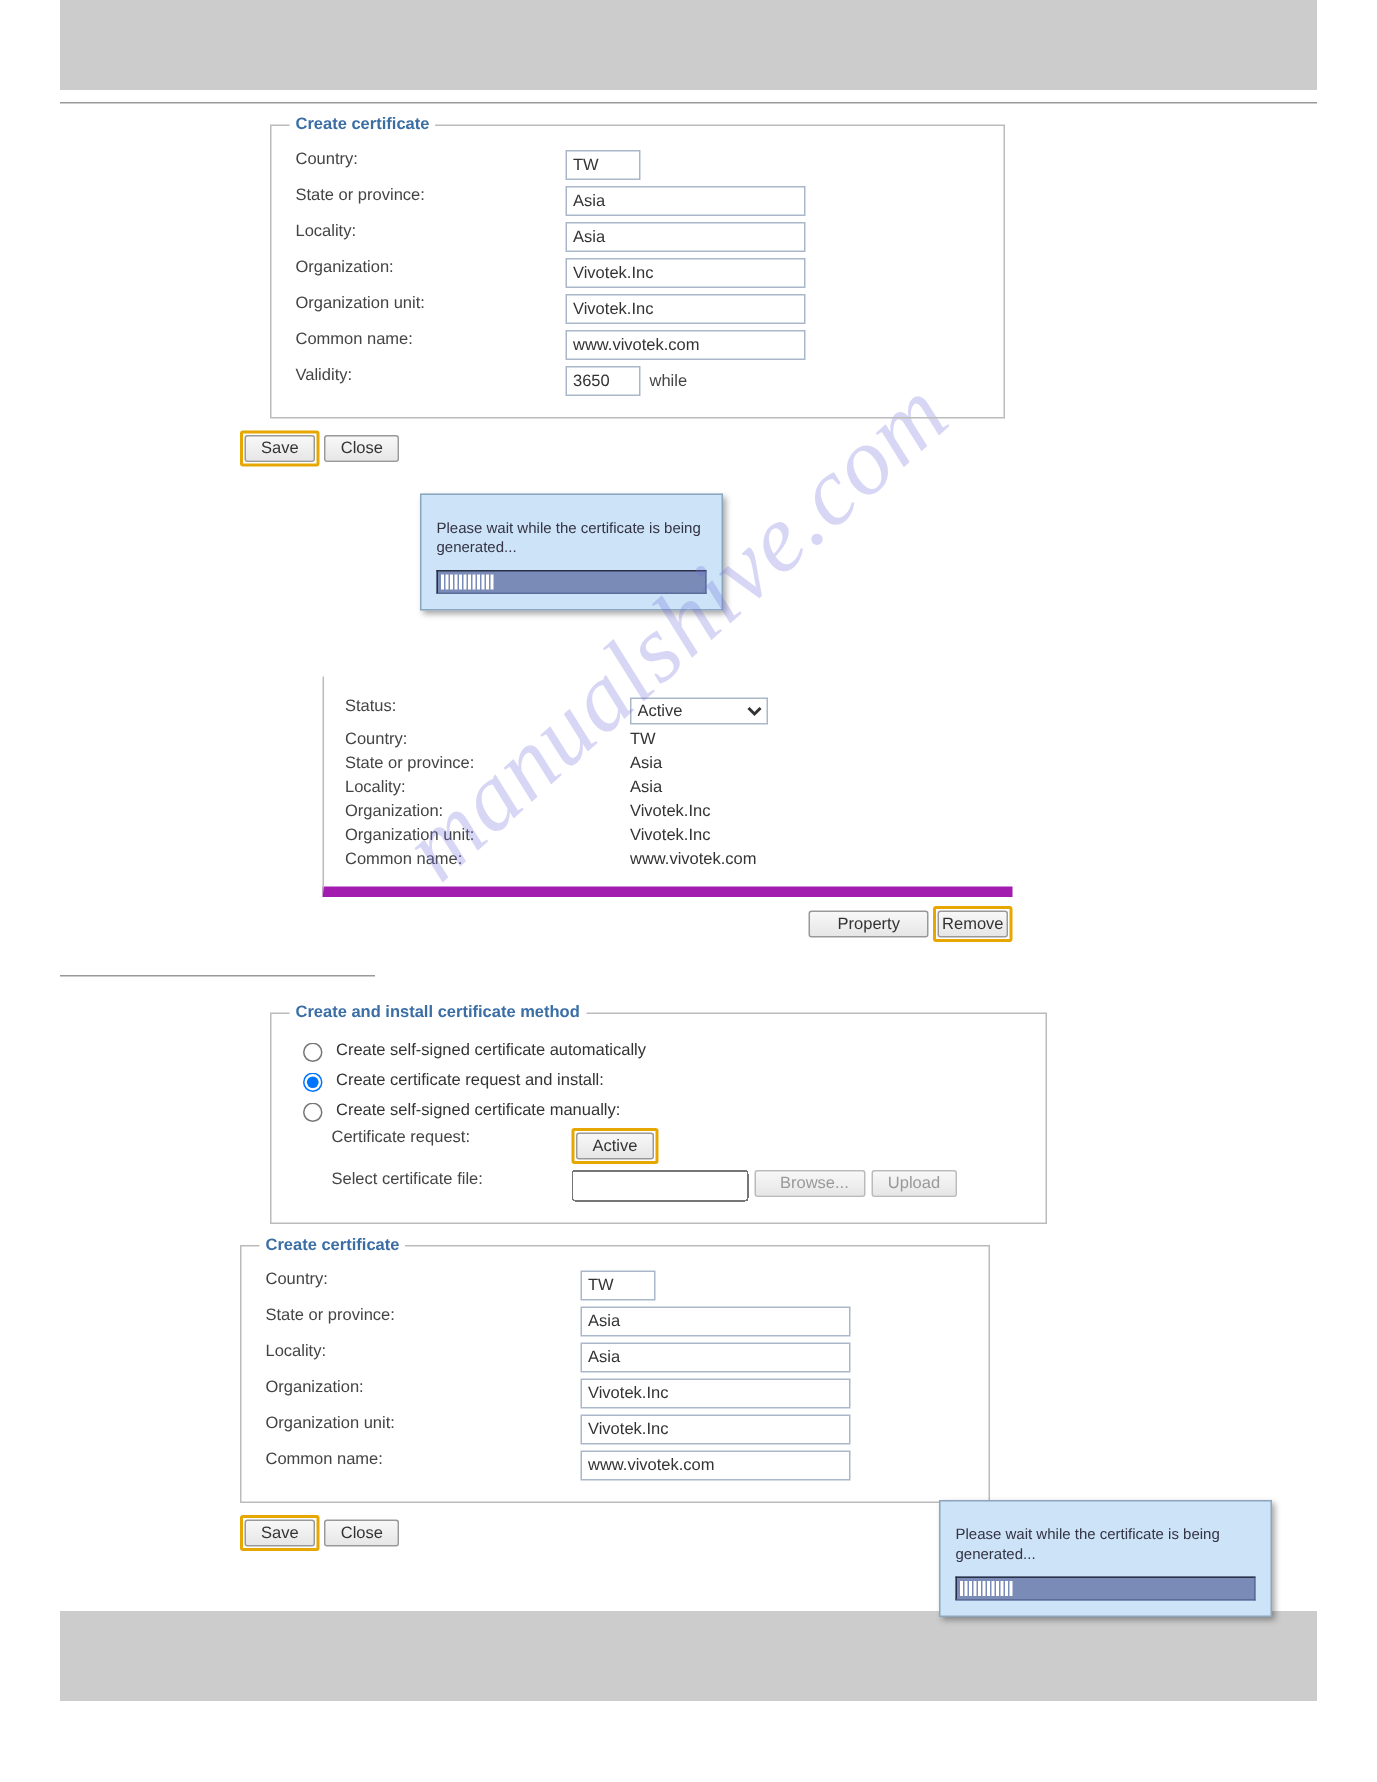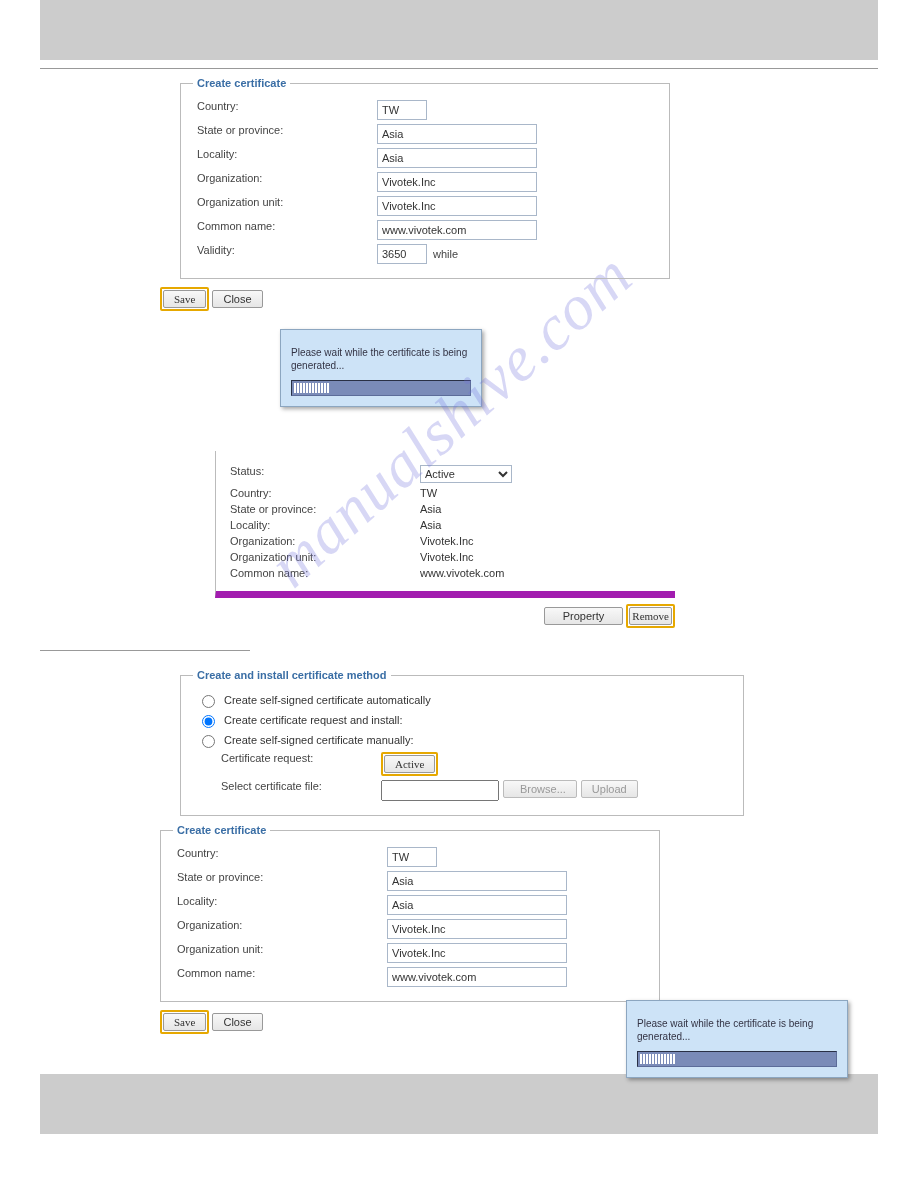--- a/index.html
+++ b/index.html
@@ -69,21 +69,20 @@
     color: #333;
     cursor: pointer;
     border-radius: 2px;
   }
   .btn-row { margin-top: 8px; }
   .hl-box {
     border: 2px solid #e6a800;
     display: inline-block;
     padding: 1px;
     border-radius: 2px;
-    font-family: Liberation Serif, serif;
   }
   .wait-dialog {
     border: 1px solid #8ca6c0;
     background: #cde3f7;
     width: 180px;
     padding: 16px 10px 10px 10px;
     box-shadow: 2px 2px 4px rgba(0,0,0,0.35);
   }
   .wait-dialog .msg { color: #334; font-size: 10px; line-height: 1.3; margin-bottom: 8px; }
   .progress {
@@ -245,21 +244,21 @@
         </div>
     </div>
     <div style="text-align:right; margin-top:6px;">
       <span class="btn" style="padding:2px 18px;">Property</span>
       <span class="hl-box"><span class="btn" style="padding:2px 2px;">Remove</span></span>
     </div>
   </div>
 
   <div class="small-rule"></div>
 
-  <div style="margin-left:140px; width:564px; margin-top:24px;border-radius:12px;">
+  <div style="margin-left:140px; width:518px; margin-top:24px;border-radius:12px;">
     <div class="fieldset">
       <span class="legend">Create and install certificate method</span>
       <div class="radios">
         <label>
             <input type="radio" name="m" style="">
             <span>Create self-signed certificate automatically</span>
           </label>
         <label>
             <input type="radio" name="m" checked="" style="">
             <span>Create certificate request and install:</span>

